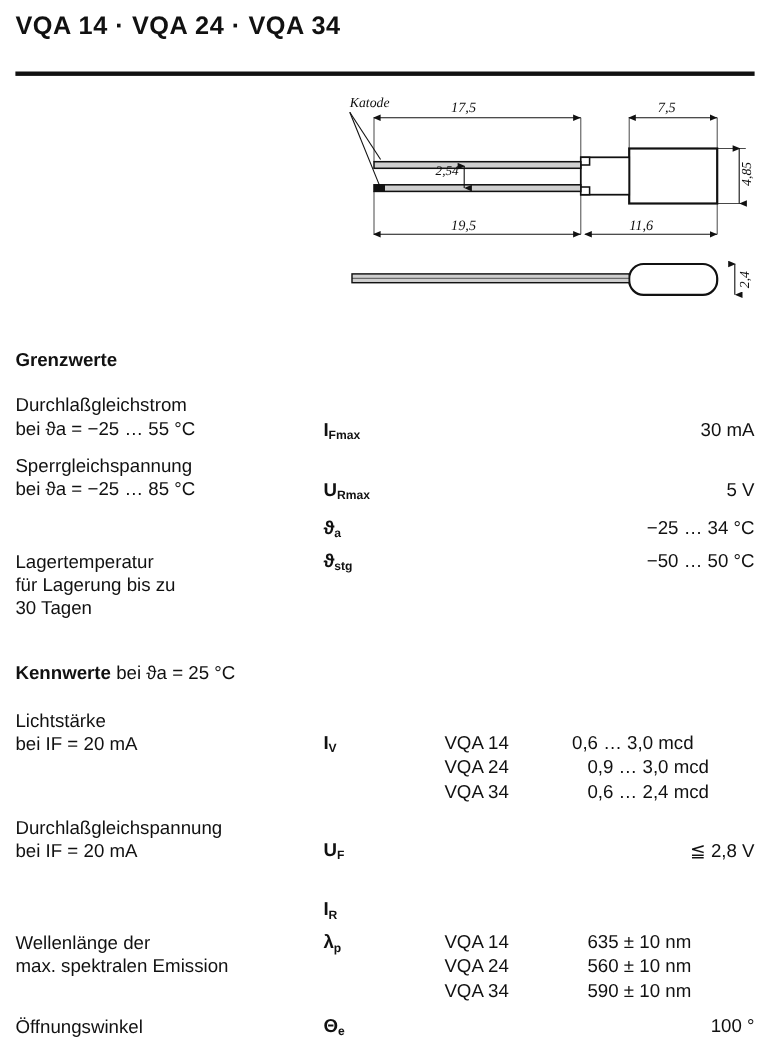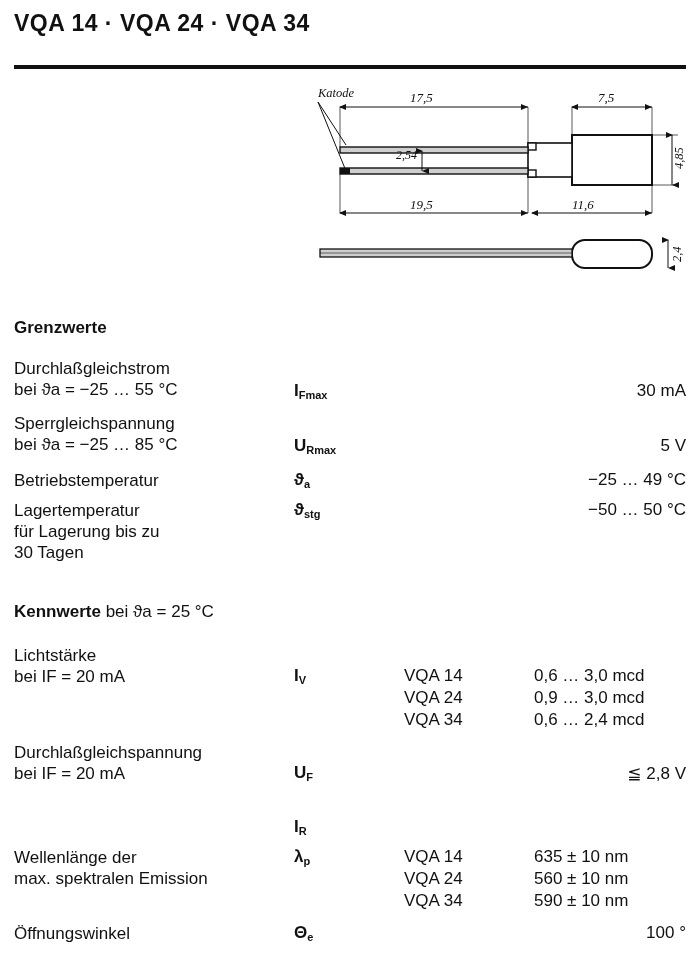--- a/index.html
+++ b/index.html
@@ -184,25 +184,24 @@
   </div>
   <div class="val-right" style="left:486px; top:381px; width:200px;">30 mA</div>
 
   <div class="row-label" style="left:14px; top:413px;">Sperrgleichspannung
 bei ϑa = −25 … 85 °C</div>
   <div class="sym" style="left:294px; top:436px;">
     <span>U</span><span class="sub">Rmax</span>
   </div>
   <div class="val-right" style="left:486px; top:436px; width:200px;">5 V</div>
 
-  <div class="row-label" style="left:14px; top:470px;">Betriebstemperatur</div>
   <div class="sym" style="left:294px; top:470px;">
     <span>ϑ</span><span class="sub">a</span>
   </div>
-  <div class="val-right" style="left:486px; top:470px; width:200px;">−25 … 49 °C</div>
+  <div class="val-right" style="left:486px; top:470px; width:200px;">−25 … 34 °C</div>
 
   <div class="row-label" style="left:14px; top:500px;">Lagertemperatur
 für Lagerung bis zu
 30 Tagen</div>
   <div class="sym" style="left:294px; top:500px;">
     <span>ϑ</span><span class="sub">stg</span>
   </div>
   <div class="val-right" style="left:486px; top:500px; width:200px;">−50 … 50 °C</div>
 
   <div class="kennwerte-head" style="left:14px; top:602px;">
@@ -210,21 +209,21 @@
   </div>
 
   <div class="row-label" style="left:14px; top:645px;">Lichtstärke
 bei IF = 20 mA</div>
   <div class="sym" style="left:294px; top:666px;">
     <span>I</span><span class="sub">V</span>
   </div>
   <div class="typecol" style="left:404px; top:666px;">VQA 14</div>
   <div class="typecol" style="left:404px; top:688px;">VQA 24</div>
   <div class="typecol" style="left:404px; top:710px;">VQA 34</div>
-  <div class="val" style="left:534px; top:666px;">0,6 … 3,0 mcd</div>
+  <div class="val" style="left:520px; top:666px;">0,6 … 3,0 mcd</div>
   <div class="val" style="left:534px; top:688px;">0,9 … 3,0 mcd</div>
   <div class="val" style="left:534px; top:710px;">0,6 … 2,4 mcd</div>
 
   <div class="row-label" style="left:14px; top:742px;">Durchlaßgleichspannung
 bei IF = 20 mA</div>
   <div class="sym" style="left:294px; top:763px;">
     <span>U</span><span class="sub">F</span>
   </div>
   <div class="val-right" style="left:486px; top:763px; width:200px;">≦ 2,8 V</div>
 

